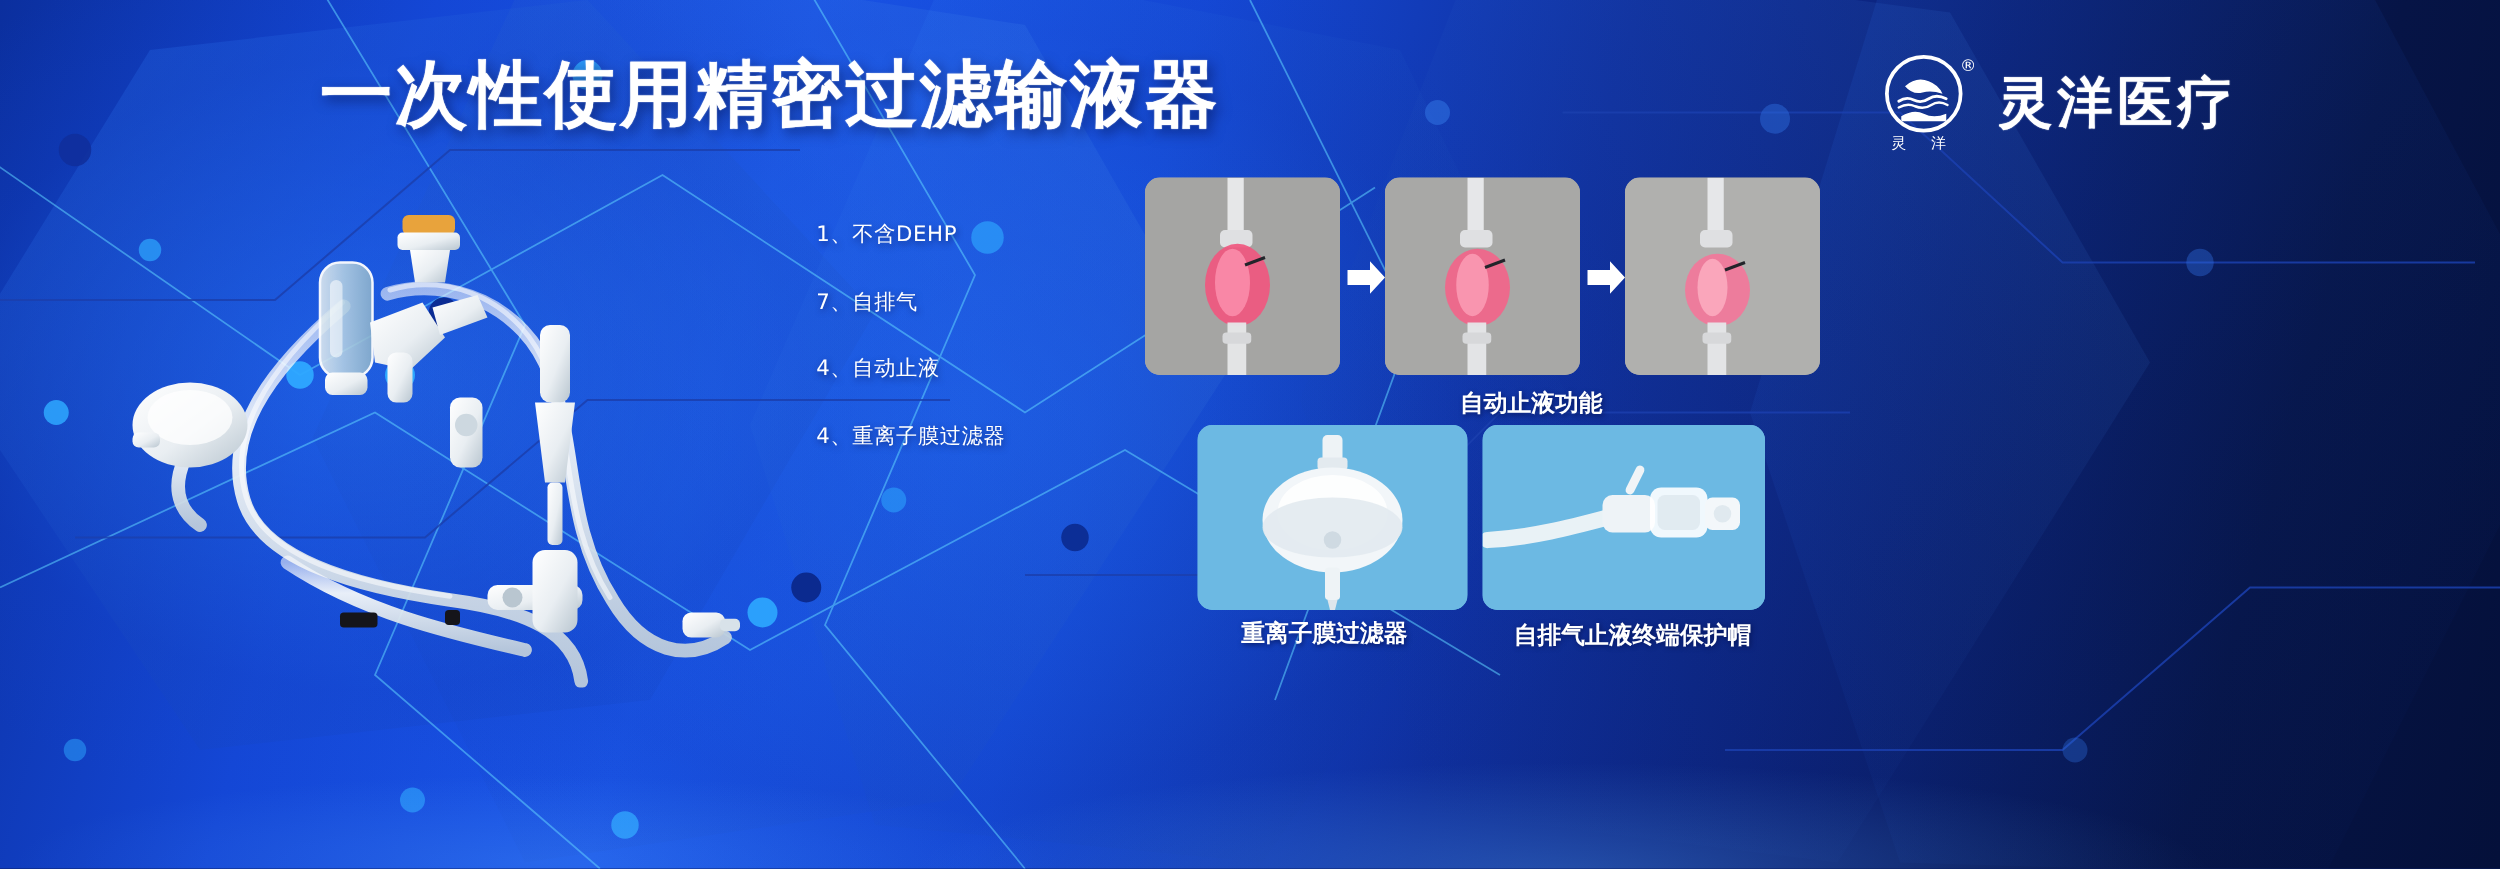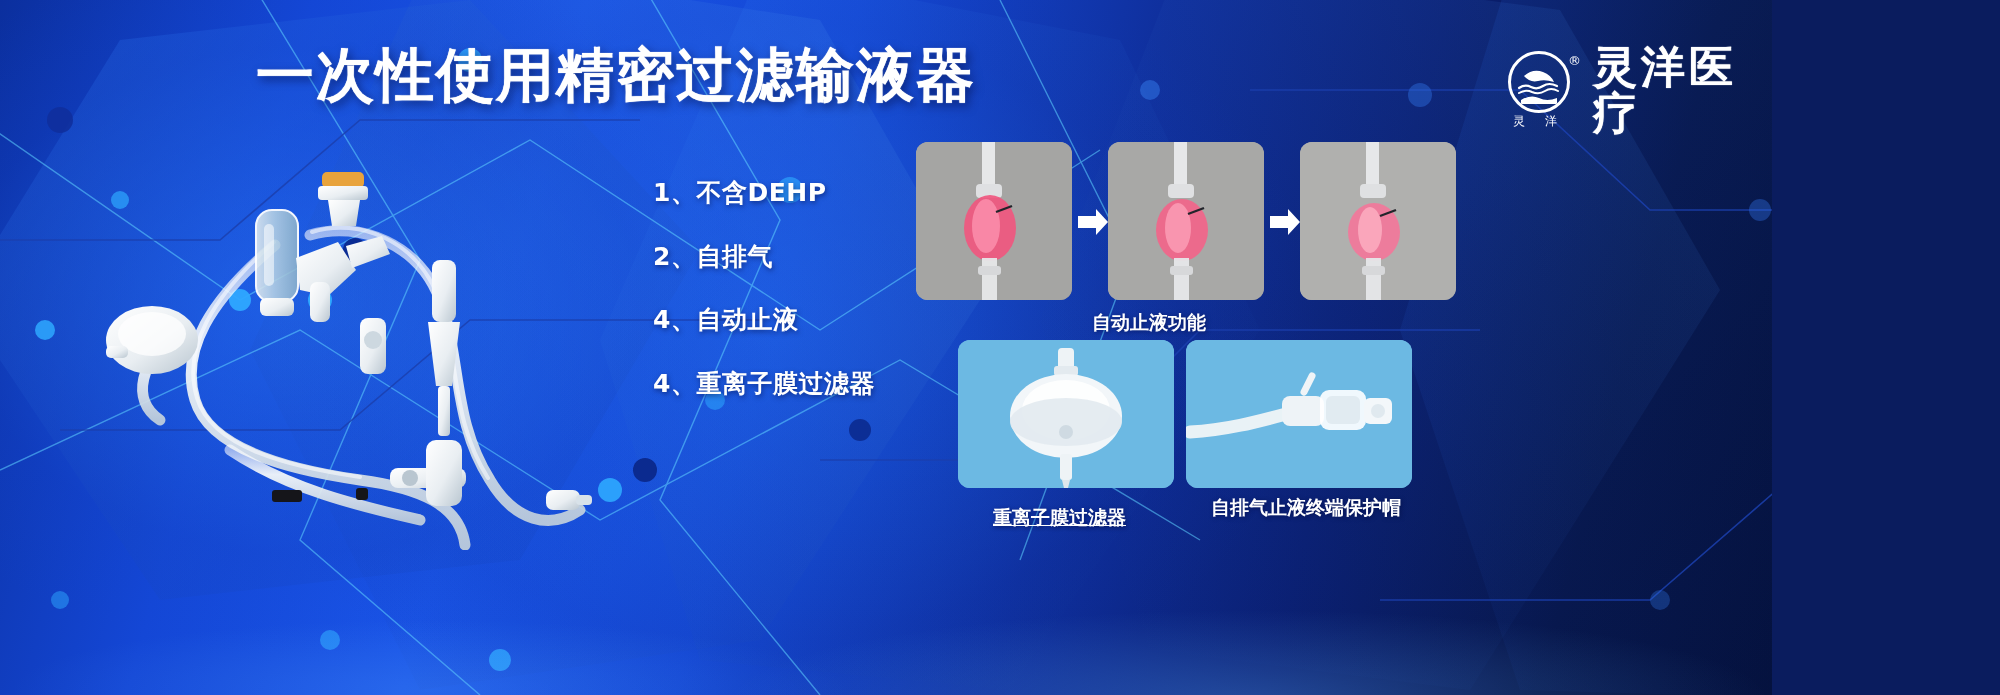--- a/index.html
+++ b/index.html
@@ -1,20 +1,20 @@
 <!DOCTYPE html>
 <html><head>
 <meta charset="utf-8">
 <style>
   * { margin:0; padding:0; box-sizing:border-box; }
   html,body { width:2000px; height:695px; overflow:hidden; background:#0a1c5e; }
   body { font-family:"DejaVu Sans","Liberation Sans",sans-serif; }
 
   #banner {
-    position:relative; width:1772px; height:695px; overflow:hidden;
+    position:relative; width:2000px; height:695px; overflow:hidden;
     background:
       radial-gradient(ellipse 620px 460px at 300px 300px, rgba(40,120,255,.55) 0%, rgba(20,70,210,.18) 55%, rgba(0,0,0,0) 78%),
       radial-gradient(ellipse 700px 520px at 760px 330px, rgba(30,110,255,.42) 0%, rgba(12,54,190,.12) 60%, rgba(0,0,0,0) 80%),
       linear-gradient(105deg, #0b2f9e 0%, #1447d6 16%, #1a55e8 30%, #1549d6 44%, #0f2f9c 60%, #0a1f72 74%, #061446 88%, #04103a 100%);
   }
 
   svg.deco { position:absolute; left:0; top:0; width:2000px; height:695px; pointer-events:none; }
 
   
   #title {
@@ -38,21 +38,21 @@
   #logo-sub-cn { position:absolute; left:0px; top:62px; width:62px; text-align:center;
     font-size:12px; color:#fff; letter-spacing:8px; font-weight:normal; white-space:nowrap; }
   #logo-text { display:flex; flex-direction:column; }
   #logo-cn { font-size:44px; font-weight:bold; color:#fff; letter-spacing:4px; line-height:1.05;
      text-shadow:0 0 1px #fff; }
   #logo-en { font-size:16.5px; color:#fff; letter-spacing:1.6px; margin-top:3px; font-weight:bold; }
 
   
   #features { position:absolute; left:653px; top:176px; }
   .feat {
-    font-size:25px; font-weight:bold; color:#ffffff;
+    font-size:17px; font-weight:normal; color:#ffffff;
     letter-spacing:.5px; margin-bottom:30.5px; white-space:nowrap;
     text-shadow:1px 2px 5px rgba(0,10,60,.5);
   }
 
   
   .photo { position:absolute; border-radius:12px; overflow:hidden; }
   .ph-gray { background:linear-gradient(160deg,#a9a9a7 0%, #9b9b99 40%, #b5b5b2 70%, #8d8d8b 100%); }
   .ph-blue { background:#6cb9e3; }
 
   .arrow {
@@ -235,21 +235,21 @@
 
       <g>
         <rect x="486" y="340" width="34" height="20" rx="7" fill="url(#plastic)"></rect>
         <rect x="516" y="345" width="16" height="10" rx="4" fill="#d8e2e9"></rect>
       </g>
     </svg>
   </div>
 
   <div id="features">
     <div class="feat">1、不含DEHP</div>
-    <div class="feat">2、自排气</div>
+    <div class="feat">7、自排气</div>
     <div class="feat">4、自动止液</div>
     <div class="feat">4、重离子膜过滤器</div>
   </div>
 
   <div class="photo ph-gray" style="left:916px; top:142px; width:156px; height:158px;">
     <svg width="156" height="158" viewBox="0 0 156 158">
       <rect width="156" height="158" fill="#a5a5a3"></rect>
       <rect x="0" y="0" width="156" height="158" fill="url(#none)"></rect>
       <rect x="66" y="0" width="13" height="46" fill="#e9eaec" opacity=".95"></rect>
       <rect x="60" y="42" width="26" height="14" rx="4" fill="#dfe0e2"></rect>
@@ -292,21 +292,21 @@
       <rect x="66" y="0" width="13" height="46" fill="#e9eaec" opacity=".95"></rect>
       <rect x="60" y="42" width="26" height="14" rx="4" fill="#dfe0e2"></rect>
       <ellipse cx="74" cy="90" rx="26" ry="29" fill="#f4779a" opacity=".9"></ellipse>
       <ellipse cx="70" cy="88" rx="12" ry="23" fill="#ffb8c9" opacity=".7"></ellipse>
       <rect x="66" y="116" width="15" height="42" fill="#e6e7e9" opacity=".95"></rect>
       <rect x="62" y="124" width="23" height="9" rx="3" fill="#d7d8da"></rect>
       <path d="M80 74 L96 68" stroke="#22242a" stroke-width="2.4" fill="none"></path>
     </svg>
   </div>
 
-  <div class="cap" style="left:1092px; top:310px;">自动止液功能</div>
+  <div class="cap" style="left:1168px; top:310px;">自动止液功能</div>
 
   <div class="photo ph-blue" style="left:958px; top:340px; width:216px; height:148px;">
     <svg width="216" height="148" viewBox="0 0 216 148">
       <rect width="216" height="148" fill="#6cb9e3"></rect>
       <rect x="100" y="8" width="16" height="22" rx="4" fill="#eef3f6"></rect>
       <rect x="96" y="26" width="24" height="10" rx="3" fill="#e3eaef"></rect>
       <ellipse cx="108" cy="76" rx="56" ry="42" fill="#f2f6f9"></ellipse>
       <ellipse cx="108" cy="70" rx="44" ry="30" fill="#ffffff" opacity=".85"></ellipse>
       <ellipse cx="108" cy="82" rx="56" ry="24" fill="#e2eaf0" opacity=".9"></ellipse>
       <circle cx="108" cy="92" r="7" fill="#cfdae2"></circle>
@@ -321,16 +321,16 @@
       <path d="M4 92 C 40 90, 70 82, 100 74" stroke="#f0f4f7" stroke-width="13" fill="none" stroke-linecap="round" opacity=".95"></path>
       <rect x="96" y="56" width="42" height="30" rx="8" fill="#eef3f7"></rect>
       <rect x="134" y="50" width="46" height="40" rx="9" fill="#ffffff" opacity=".9"></rect>
       <rect x="140" y="56" width="34" height="28" rx="6" fill="#dfe9f0" opacity=".9"></rect>
       <rect x="178" y="58" width="28" height="26" rx="6" fill="#f3f7fa"></rect>
       <circle cx="192" cy="71" r="7" fill="#e0e9ef"></circle>
       <path d="M118 52 L126 36" stroke="#f0f4f7" stroke-width="7" stroke-linecap="round"></path>
     </svg>
   </div>
 
-  <div class="cap" style="left:993px; top:505px;text-decoration:underline;">重离子膜过滤器</div>
+  <div class="cap" style="left:993px; top:494px;">重离子膜过滤器</div>
   <div class="cap" style="left:1211px; top:495px;">自排气止液终端保护帽</div>
 
 </div>
 
 </body></html>

